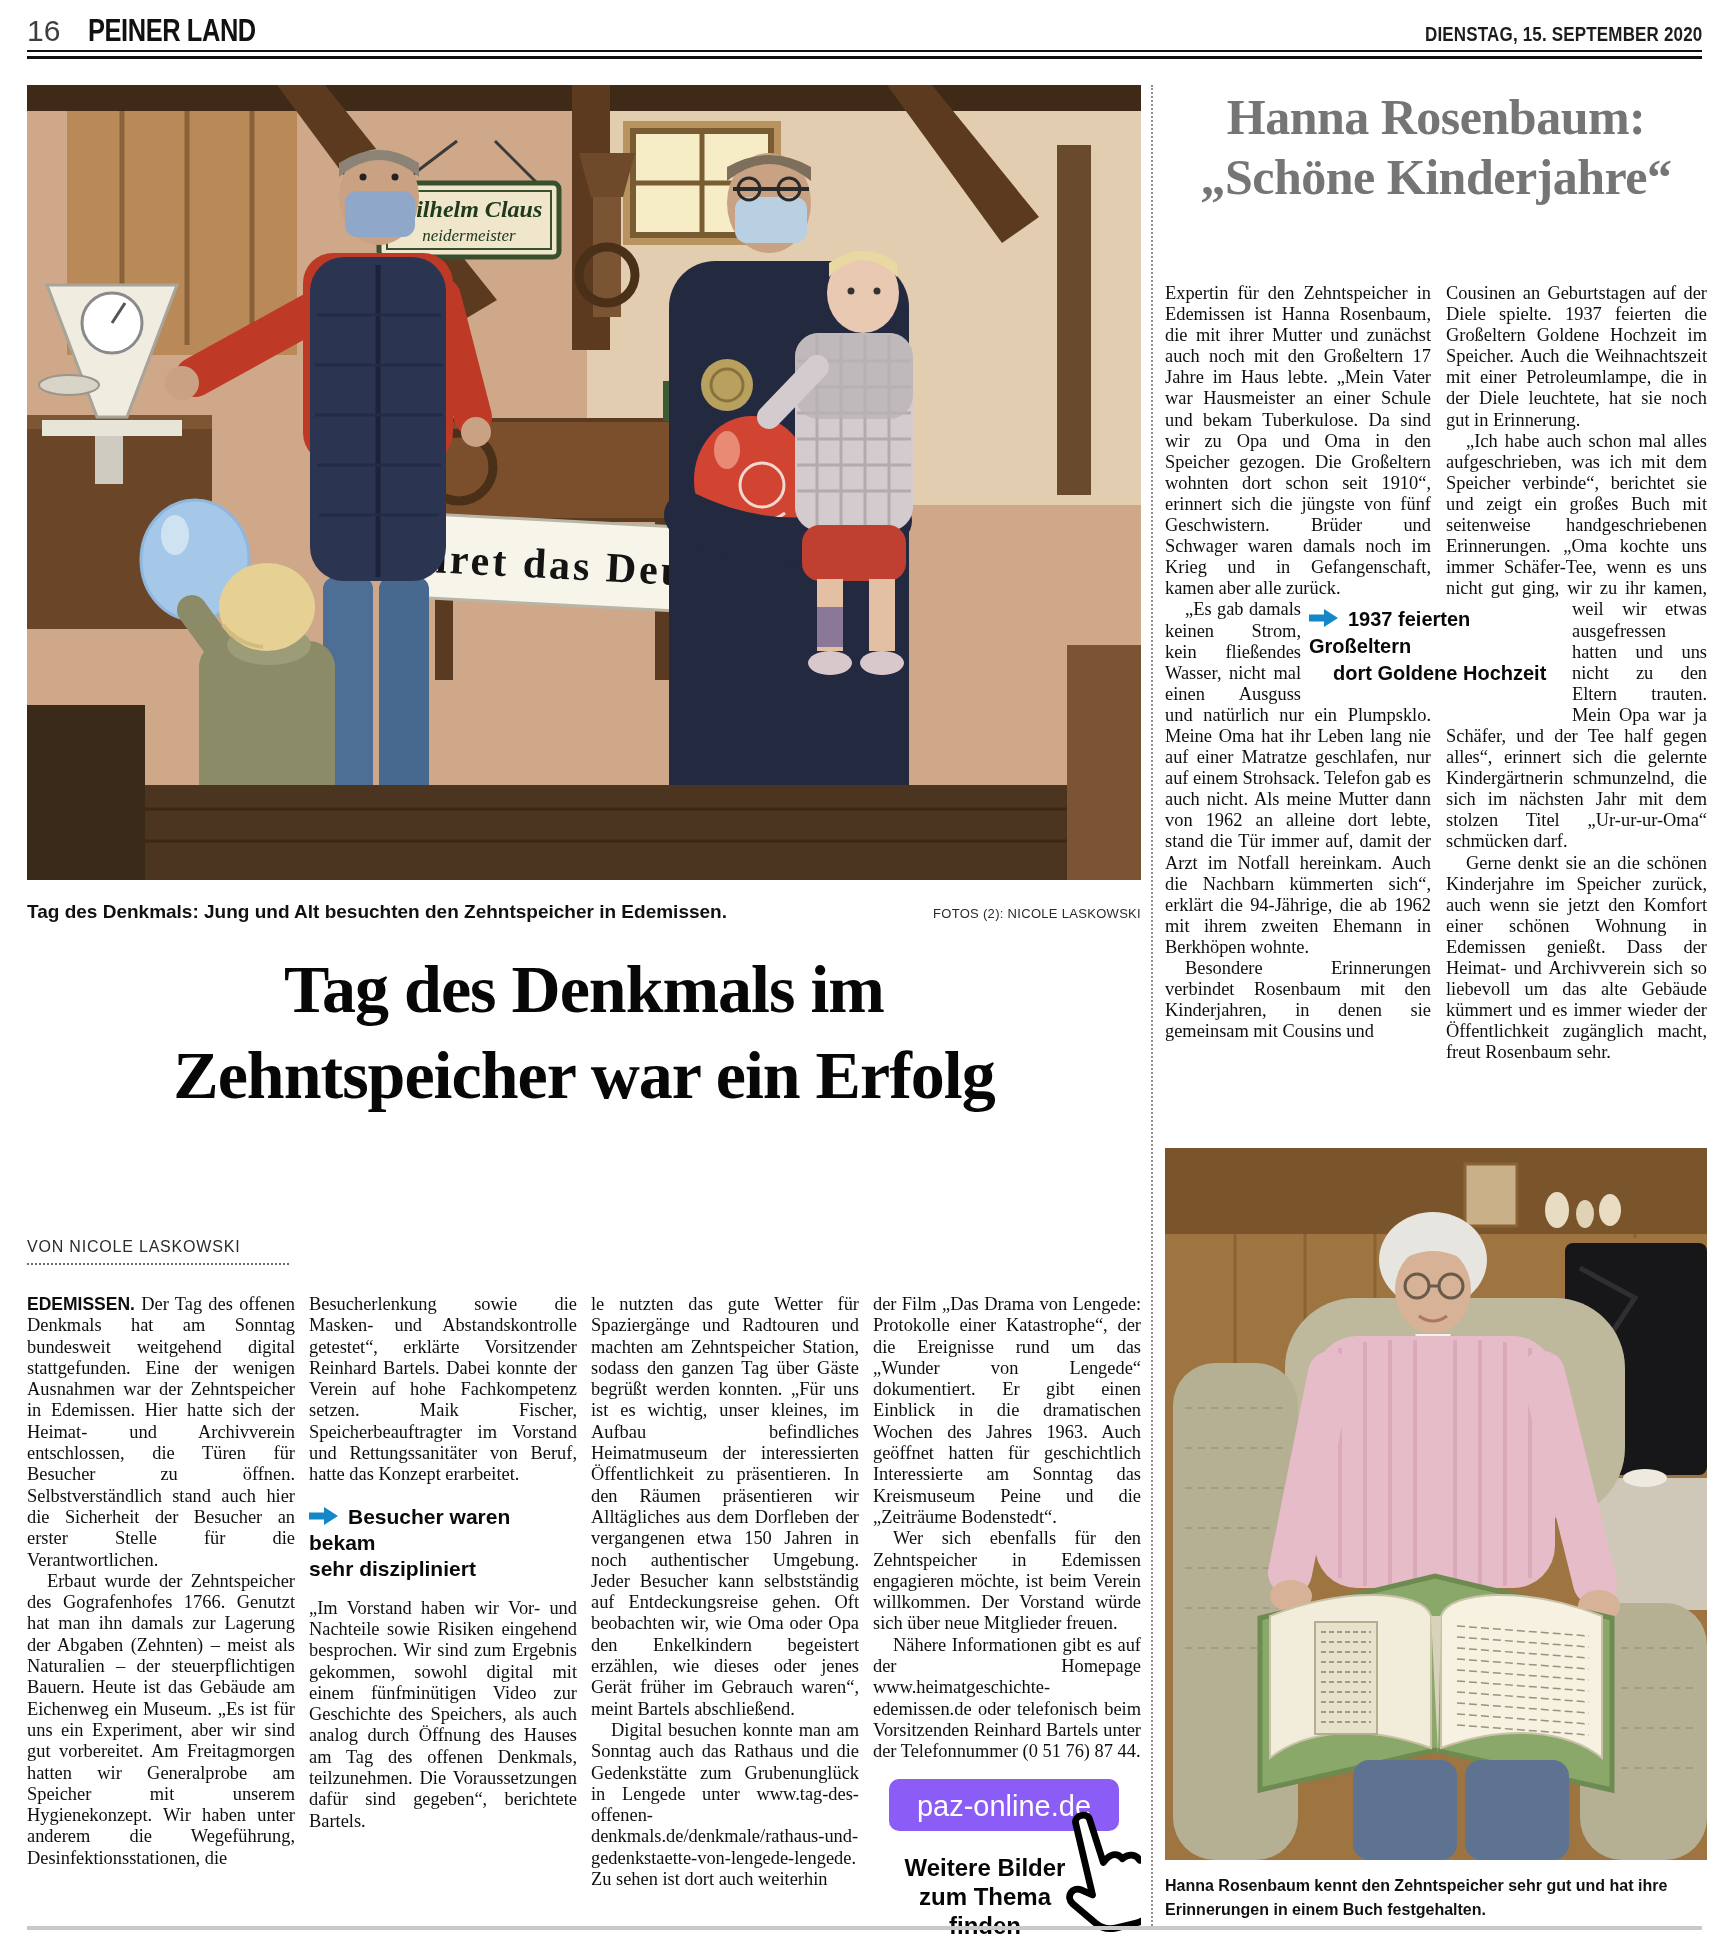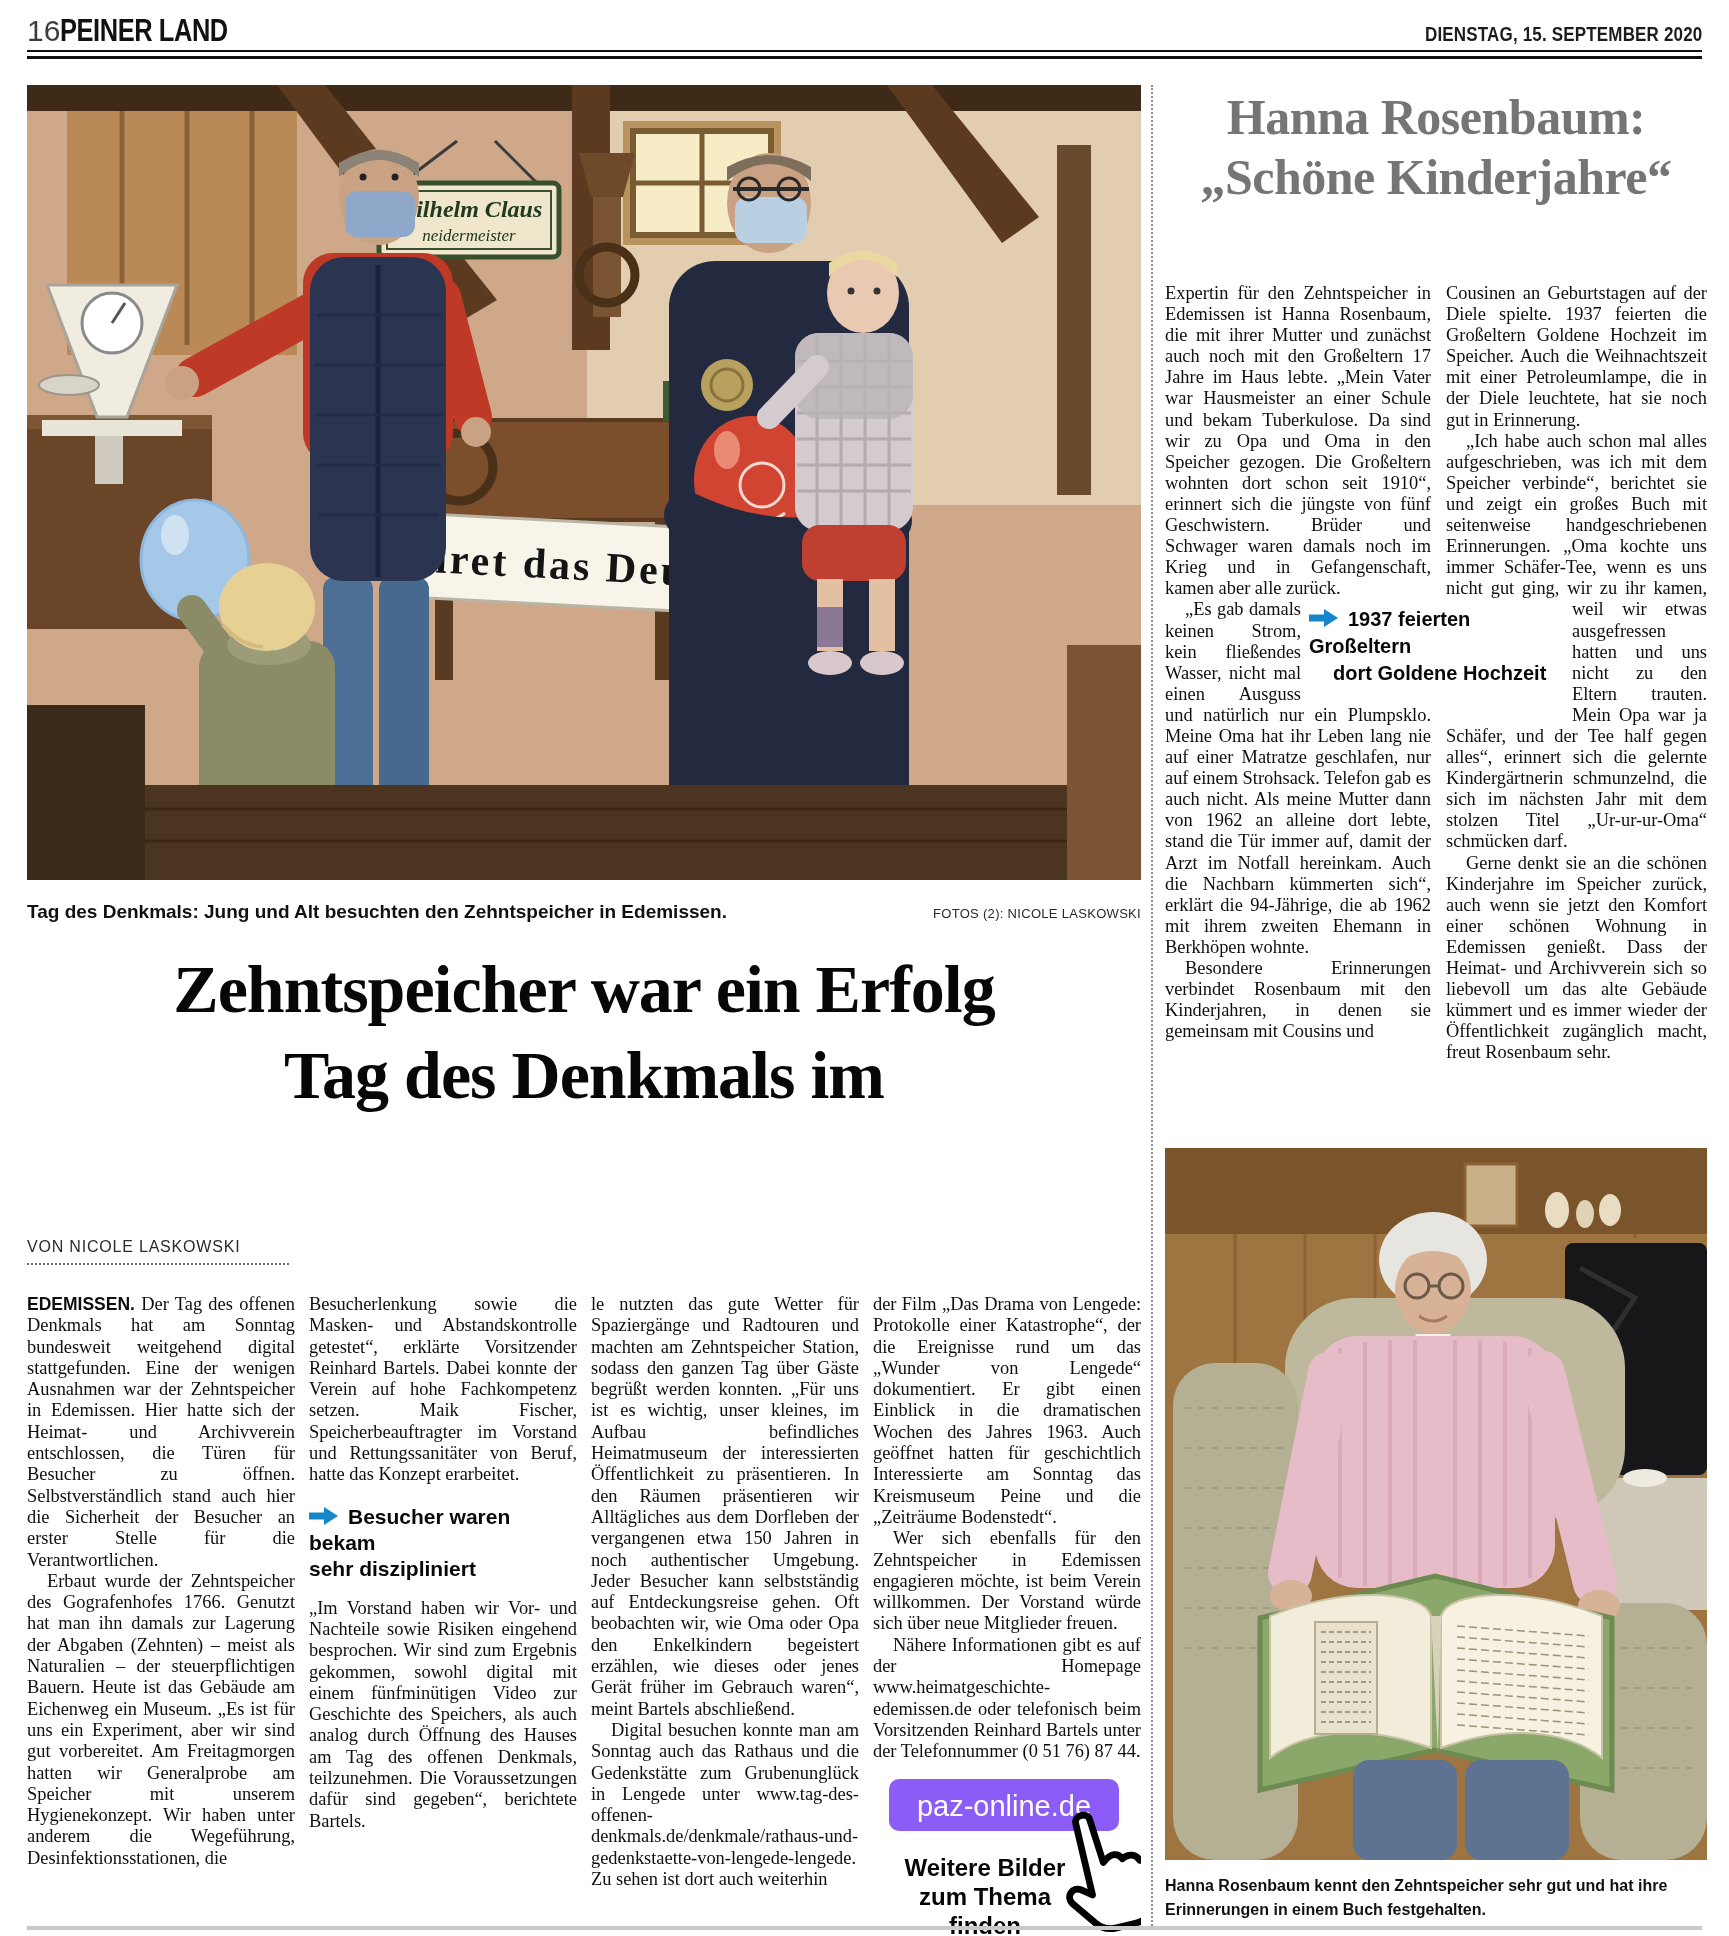--- a/index.html
+++ b/index.html
@@ -1,20 +1,20 @@
 <!DOCTYPE html>
 <html lang="de"><head>
 <meta charset="utf-8">
 <style>
   html,body{margin:0;padding:0;background:#fff;}
   .page{position:relative;width:1729px;height:1936px;background:#fff;overflow:hidden;
         font-family:"Liberation Sans",sans-serif;color:#111;}
   
   .hdr{position:absolute;left:27px;top:8px;right:27px;height:38px;display:flex;align-items:flex-end;justify-content:space-between;}
-  .hdr-left{display:flex;align-items:flex-end;gap:0;}
+  .hdr-left{display:flex;align-items:flex-end;gap:28px;}
   .pagenum{font-size:30px;color:#3d3d3d;line-height:1;}
   .section{font-size:31px;font-weight:bold;letter-spacing:-.5px;line-height:1;display:inline-block;transform:scaleX(.82);transform-origin:left bottom;}
   .dateline{font-size:20px;font-weight:bold;letter-spacing:.2px;display:inline-block;transform:scaleX(.85);transform-origin:right bottom;color:#1c1c1c;}
   .rule2{position:absolute;left:27px;right:27px;top:50px;height:4px;border-top:2px solid #101010;border-bottom:3px solid #101010;}
   
   .mainphoto{position:absolute;left:27px;top:85px;width:1114px;height:795px;}
   .photocap{position:absolute;left:27px;top:893px;width:1114px;display:flex;justify-content:space-between;align-items:baseline;}
   .capl{font-size:19px;font-weight:bold;letter-spacing:0;margin-top:8px;}
   .capr{font-size:13px;color:#2a2a2a;letter-spacing:.3px;}
   
@@ -217,22 +217,22 @@
     <rect x="0" y="620" width="118" height="175" fill="#3a2a1a"></rect>
     <rect x="1040" y="560" width="74" height="235" fill="#7a5433"></rect>
   </svg>
 
   <div class="photocap">
     <span class="capl">Tag des Denkmals: Jung und Alt besuchten den Zehntspeicher in Edemissen.</span>
     <span class="capr">FOTOS (2): NICOLE LASKOWSKI</span>
   </div>
 
   <div class="h1wrap">
+    <div>Tag des Denkmals im</div>
     <div>Zehntspeicher war ein Erfolg</div>
-    <div>Tag des Denkmals im</div>
   </div>
   <div class="byline">VON NICOLE LASKOWSKI</div>
 
   <div class="cols">
     <div class="col c1">
       <p><b class="leadin">EDEMISSEN.</b> <span>Der Tag des offenen Denkmals hat am Sonntag bundesweit weitgehend digital stattgefunden. Eine der wenigen Ausnahmen war der Zehntspeicher in Edemissen. Hier hatte sich der Heimat- und Archivverein entschlossen, die Türen für Besucher zu öffnen. Selbstverständlich stand auch hier die Sicherheit der Besucher an erster Stelle für die Verantwortlichen.</span></p>
       <p class="ind">Erbaut wurde der Zehntspeicher des Gografenhofes 1766. Genutzt hat man ihn damals zur Lagerung der Abgaben (Zehnten) – meist als Naturalien – der steuerpflichtigen Bauern. Heute ist das Gebäude am Eichenweg ein Museum. „Es ist für uns ein Experiment, aber wir sind gut vorbereitet. Am Freitagmorgen hatten wir Generalprobe am Speicher mit unserem Hygienekonzept. Wir haben unter anderem die Wegeführung, Desinfektionsstationen, die</p>
     </div>
     <div class="col c2">
       <p>Besucherlenkung sowie die Masken- und Abstandskontrolle getestet“, erklärte Vorsitzender Reinhard Bartels. Dabei konnte der Verein auf hohe Fachkompetenz setzen. Maik Fischer, Speicherbeauftragter im Vorstand und Rettungssanitäter von Beruf, hatte das Konzept erarbeitet.</p>

